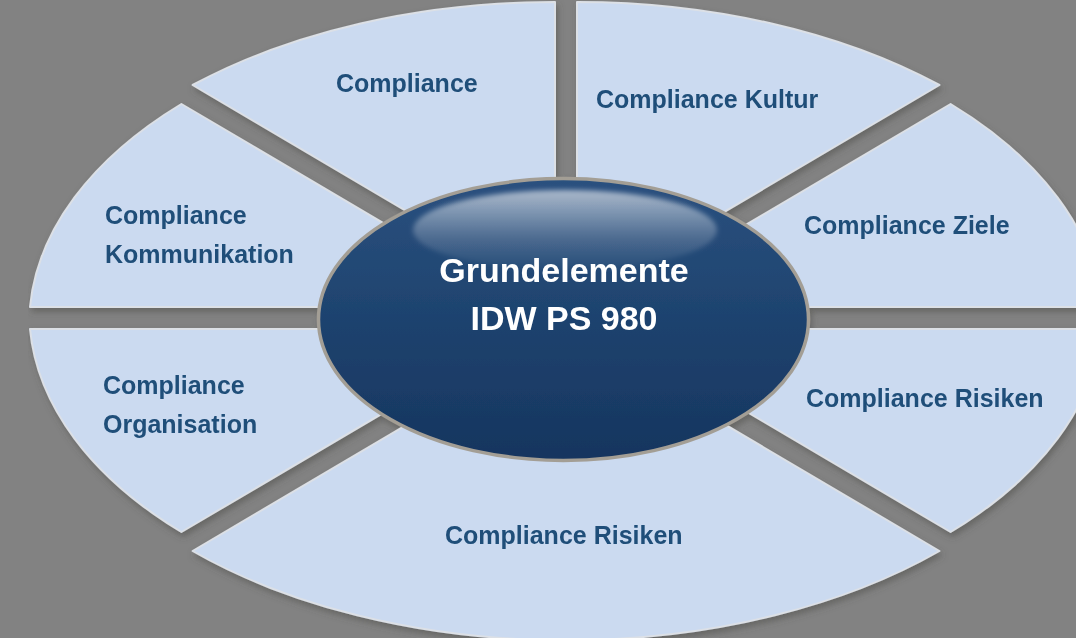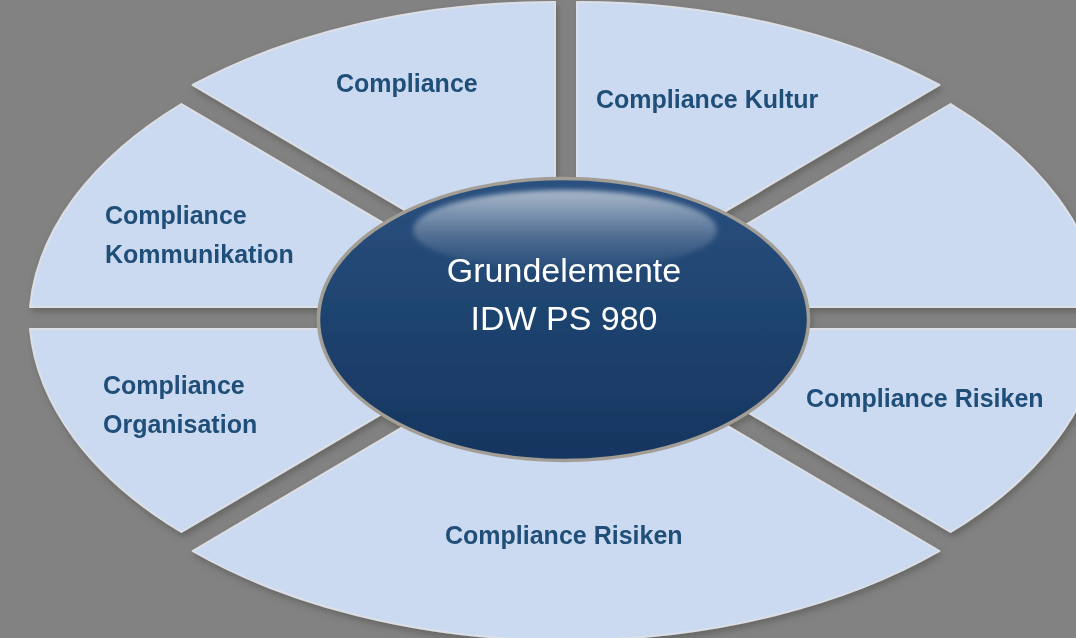--- a/index.html
+++ b/index.html
@@ -39,21 +39,21 @@
   .label{
     position:absolute;
     color:var(--label-color);
     font-size:25px;font-weight:700;
     line-height:39px;white-space:nowrap;
   }
   .label span{display:block;}
   .center-label{
     position:absolute;left:336px;top:246px;width:400px;
     color:var(--center-text-color);
-    font-size:34px;font-weight:400;line-height:48px;
+    font-size:34px;font-weight:700;line-height:48px;
     text-align:center;white-space:nowrap;
   }
   .center-label span{display:block;}
 </style>
 </head>
 <body>
 
 <div class="canvas">
 
   <svg class="wheel-svg" width="1076" height="638" viewBox="0 0 1076 638">
@@ -87,20 +87,23 @@
 
       <ellipse class="hub" cx="535.5" cy="319.5" rx="245" ry="141"></ellipse>
     </g>
     <ellipse class="gloss" cx="537" cy="230" rx="152" ry="40" filter="url(#glossBlur)"></ellipse>
   </svg>
 
   <div class="label" style="left:568px;top:80px">
     <span>Compliance Kultur</span>
   </div>
 
+  <div class="label" style="left:776px;top:206px">
+    <span>Compliance Ziele</span>
+  </div>
 
   <div class="label" style="left:778px;top:379px">
     <span>Compliance Risiken</span>
   </div>
 
   <div class="label" style="left:417px;top:516px">
     <span>Compliance Risiken</span>
   </div>
 
   <div class="label" style="left:75px;top:366px">

